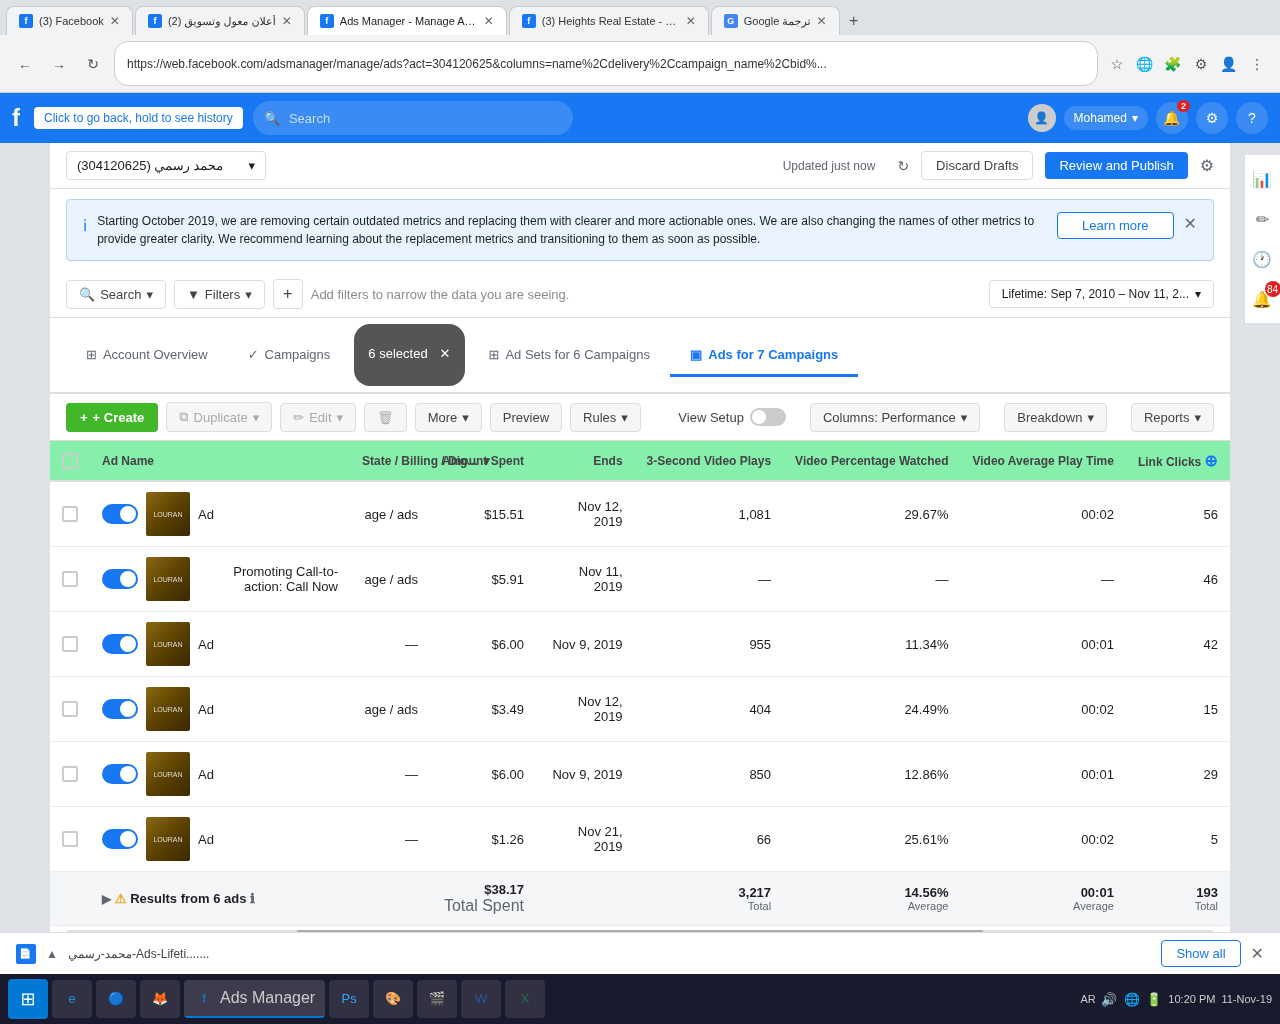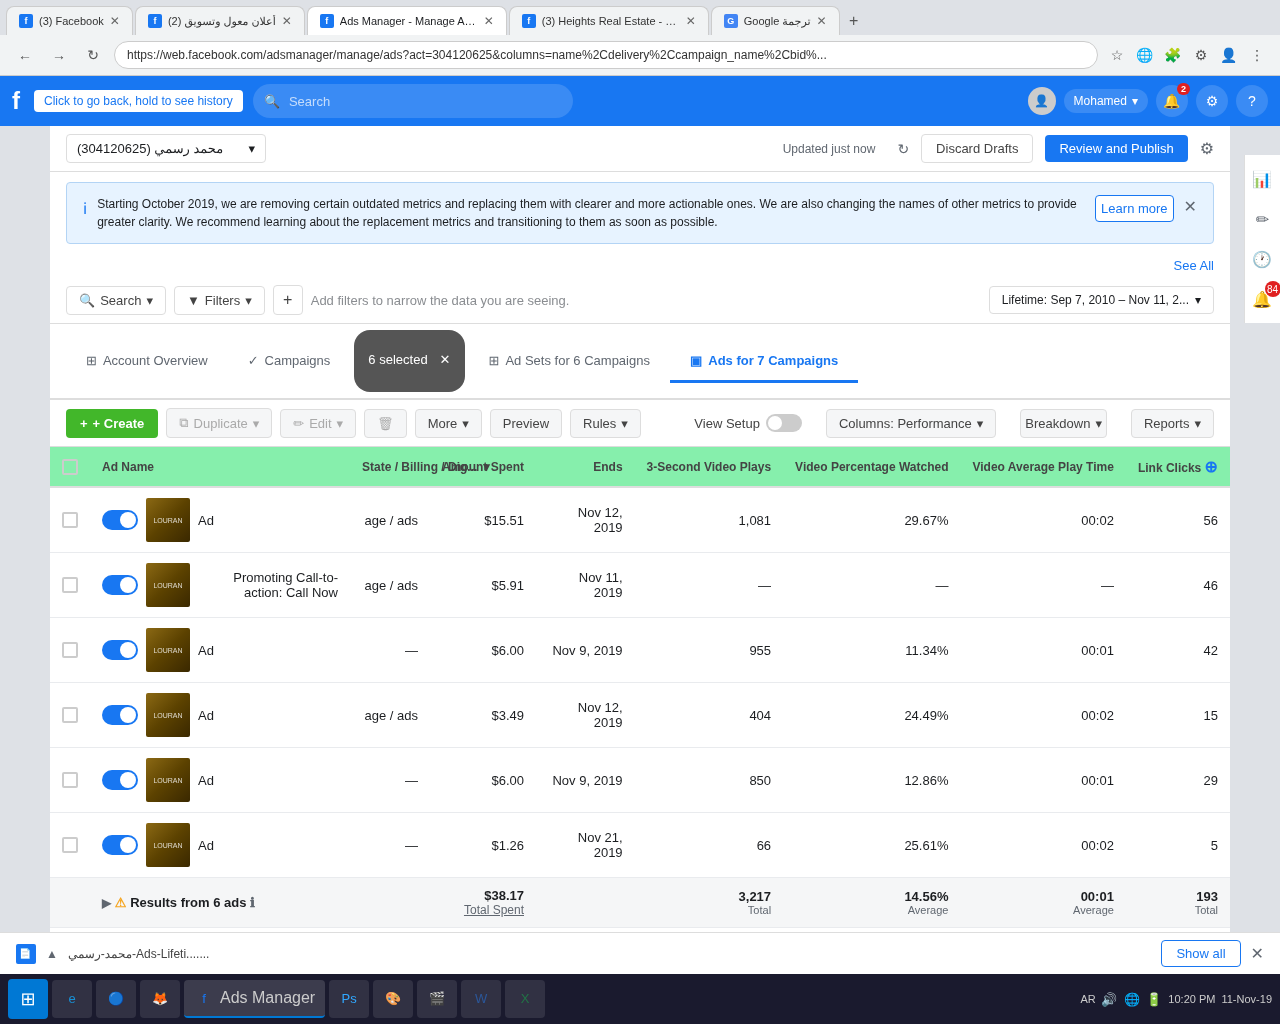--- a/index.html
+++ b/index.html
@@ -11,21 +11,21 @@
     .tab { display: flex; align-items: center; gap: 6px; padding: 7px 12px; background: #f1f3f4; border-radius: 8px 8px 0 0; font-size: 12px; color: #333; max-width: 200px; cursor: pointer; border: 1px solid #ccc; border-bottom: none; }
     .tab.active { background: #fff; color: #1c1e21; z-index: 2; }
     .tab-favicon { width: 14px; height: 14px; background: #1877f2; border-radius: 2px; flex-shrink: 0; display: flex; align-items: center; justify-content: center; color: white; font-size: 9px; font-weight: bold; }
     .tab-favicon.blue { background: #1877f2; }
     .tab-title { overflow: hidden; text-overflow: ellipsis; white-space: nowrap; font-size: 11px; }
     .tab-close { font-size: 12px; color: #666; margin-left: auto; flex-shrink: 0; }
     .new-tab-btn { width: 24px; height: 24px; display: flex; align-items: center; justify-content: center; font-size: 16px; color: #555; cursor: pointer; margin-bottom: 2px; }
 
     .address-bar-row { display: flex; align-items: center; gap: 8px; padding: 6px 12px; background: #f1f3f4; border-bottom: 1px solid #ccc; }
     .nav-btn { width: 26px; height: 26px; border-radius: 50%; border: none; background: transparent; cursor: pointer; color: #555; font-size: 14px; display: flex; align-items: center; justify-content: center; }
-    .address-input { flex: 1; height: 28px; border: 1px solid #ccc; border-radius: 14px; padding: 0 12px; font-size: 12px; background: #fff; color: #333; outline: none; }
+    .address-input { flex: 1; height: 45px; border: 1px solid #ccc; border-radius: 14px; padding: 0 12px; font-size: 12px; background: #fff; color: #333; outline: none; }
     .browser-icons { display: flex; gap: 6px; align-items: center; }
     .browser-icon { width: 22px; height: 22px; display: flex; align-items: center; justify-content: center; font-size: 14px; color: #555; cursor: pointer; }
 
     
     .fb-header { background: #1877f2; display: flex; align-items: center; padding: 0 12px; height: 50px; gap: 10px; }
     .fb-logo { color: white; font-size: 24px; font-weight: bold; margin-right: 4px; }
     .fb-back-btn { background: #fff; color: #1877f2; border: none; border-radius: 4px; padding: 4px 10px; font-size: 12px; cursor: pointer; white-space: nowrap; }
     .fb-search-box { flex: 1; max-width: 320px; background: rgba(255,255,255,0.15); border: none; border-radius: 20px; height: 34px; display: flex; align-items: center; padding: 0 12px; color: white; gap: 8px; }
     .fb-search-box input { background: transparent; border: none; outline: none; color: white; font-size: 13px; width: 100%; }
     .fb-search-box input::placeholder { color: rgba(255,255,255,0.7); }
@@ -42,21 +42,21 @@
     .updated-text { margin-left: auto; color: #606770; font-size: 12px; display: flex; align-items: center; gap: 22px; }
     .refresh-icon { font-size: 14px; cursor: pointer; color: #606770; }
     .btn-discard { border: 1px solid #ddd; background: #fff; padding: 6px 14px; border-radius: 4px; cursor: pointer; font-size: 13px; color: #444; }
     .btn-publish { border: none; background: #1877f2; color: white; padding: 6px 14px; border-radius: 4px; cursor: pointer; font-size: 13px; }
     .gear-icon { font-size: 16px; color: #606770; cursor: pointer; }
 
     
     .info-banner { background: #e7f3ff; border: 1px solid #b3d4f5; margin: 10px 16px; padding: 12px 16px; border-radius: 4px; display: flex; align-items: flex-start; gap: 10px; font-size: 12px; color: #1c1e21; line-height: 1.5; }
     .info-icon { color: #1877f2; font-size: 16px; flex-shrink: 0; margin-top: 2px; }
     .info-text { flex: 1; }
-    .learn-more-btn { border: 1px solid #1877f2; color: #1877f2; background: #fff; padding: 5px 5px; border-radius: 4px; cursor: pointer; font-size: 13px; white-space: nowrap; flex-shrink: 0; }
+    .learn-more-btn { border: 1px solid #1877f2; color: #1877f2; background: #fff; padding: 5px 24px; border-radius: 4px; cursor: pointer; font-size: 13px; white-space: nowrap; flex-shrink: 0; }
     .banner-close { font-size: 16px; color: #606770; cursor: pointer; flex-shrink: 0; }
 
     .see-all-row { text-align: right; padding: 4px 16px; }
     .see-all-link { color: #1877f2; font-size: 13px; cursor: pointer; }
 
     
     .filter-row { display: flex; align-items: center; gap: 8px; padding: 8px 16px; border-bottom: 1px solid #ddd; }
     .btn-search { display: flex; align-items: center; gap: 5px; border: 1px solid #ddd; background: #fff; padding: 6px 12px; border-radius: 4px; cursor: pointer; font-size: 13px; color: #444; }
     .btn-filter { display: flex; align-items: center; gap: 5px; border: 1px solid #ddd; background: #fff; padding: 6px 12px; border-radius: 4px; cursor: pointer; font-size: 13px; color: #444; }
     .btn-plus { width: 30px; height: 30px; border: 1px solid #ddd; background: #fff; border-radius: 4px; display: flex; align-items: center; justify-content: center; cursor: pointer; font-size: 16px; color: #444; }
@@ -72,21 +72,21 @@
     .toolbar { display: flex; align-items: center; gap: 8px; padding: 8px 16px; border-bottom: 1px solid #ddd; background: #fff; }
     .btn-create { background: #42b72a; color: white; border: none; padding: 7px 14px; border-radius: 4px; cursor: pointer; font-size: 13px; font-weight: 600; display: flex; align-items: center; gap: 5px; }
     .btn-toolbar { border: 1px solid #ddd; background: #f5f6f7; padding: 6px 12px; border-radius: 4px; cursor: pointer; font-size: 13px; color: #444; display: flex; align-items: center; gap: 5px; }
     .btn-toolbar.disabled { color: #aaa; cursor: default; }
     .btn-preview { border: 1px solid #ddd; background: #f5f6f7; padding: 6px 12px; border-radius: 4px; cursor: pointer; font-size: 13px; color: #444; }
     .toolbar-right { margin-left: auto; display: flex; align-items: center; gap: 24px; }
     .view-setup { display: flex; align-items: center; gap: 6px; font-size: 13px; color: #444; }
     .toggle { width: 36px; height: 18px; background: #ccc; border-radius: 9px; position: relative; cursor: pointer; }
     .toggle-knob { width: 14px; height: 14px; background: white; border-radius: 50%; position: absolute; top: 2px; left: 2px; }
     .btn-columns { border: 1px solid #ddd; background: #f5f6f7; padding: 6px 12px; border-radius: 4px; cursor: pointer; font-size: 13px; color: #444; display: flex; align-items: center; gap: 5px; }
-    .btn-breakdown { border: 1px solid #ddd; background: #f5f6f7; padding: 6px 4px; border-radius: 4px; cursor: pointer; font-size: 13px; color: #444; display: flex; align-items: center; gap: 5px; }
+    .btn-breakdown { border: 1px solid #ddd; background: #f5f6f7; padding: 6px 12px; border-radius: 4px; cursor: pointer; font-size: 13px; color: #444; display: flex; align-items: center; gap: 5px; }
     .btn-reports { border: 1px solid #ddd; background: #f5f6f7; padding: 6px 12px; border-radius: 4px; cursor: pointer; font-size: 13px; color: #444; display: flex; align-items: center; gap: 5px; }
 
     
     .table-container { overflow-x: auto; background: #fff; }
     table { width: 100%; border-collapse: collapse; font-size: 13px; }
     thead tr { border-bottom: 2px solid #ddd; }
     thead th { padding: 10px 12px; text-align: right; font-weight: 600; color: #444; background: #86efac; font-size: 12px; white-space: nowrap; }
     thead th:first-child { text-align: left; width: 40px; }
     thead th.ad-name-col { text-align: left; width: 260px; }
     tbody tr { border-bottom: 1px solid #e9ebee; }
@@ -213,23 +213,20 @@
       <span class="gear-icon">⚙</span>
     </div>
 
     <div class="info-banner">
       <span class="info-icon">ℹ</span>
       <span class="info-text">Starting October 2019, we are removing certain outdated metrics and replacing them with clearer and more actionable ones. We are also changing the names of other metrics to provide greater clarity. We recommend learning about the replacement metrics and transitioning to them as soon as possible.</span>
       <button class="learn-more-btn">Learn more</button>
       <span class="banner-close">✕</span>
     </div>
 
-    <div class="see-all-row">
-      <span class="see-all-link">See All</span>
-    </div>
 
     <div class="filter-row">
       <button class="btn-search">
         <span>🔍</span>
         <span>Search</span>
         <span>▾</span>
       </button>
       <button class="btn-filter">
         <span>▼</span>
         <span>Filters</span>
@@ -512,21 +509,21 @@
             <td></td>
             <td style="text-align:left;">
               <span class="expand-icon">▶</span>
               <span class="warning-icon">⚠</span>
               <span>Results from 6 ads</span>
               <span style="color:#606770;">ℹ</span>
             </td>
             <td></td>
             <td>
               <div>$38.17</div>
-              <div style="font-size:12px;color:#606770;font-weight:400;text-decoration:underline;">Total Spent</div>
+              <div style="font-size:16px;color:#606770;font-weight:400;">Total Spent</div>
             </td>
             <td></td>
             <td>
               <div>3,217</div>
               <div style="font-size:11px;color:#606770;font-weight:400;">Total</div>
             </td>
             <td>
               <div>14.56%</div>
               <div style="font-size:11px;color:#606770;font-weight:400;">Average</div>
             </td>

